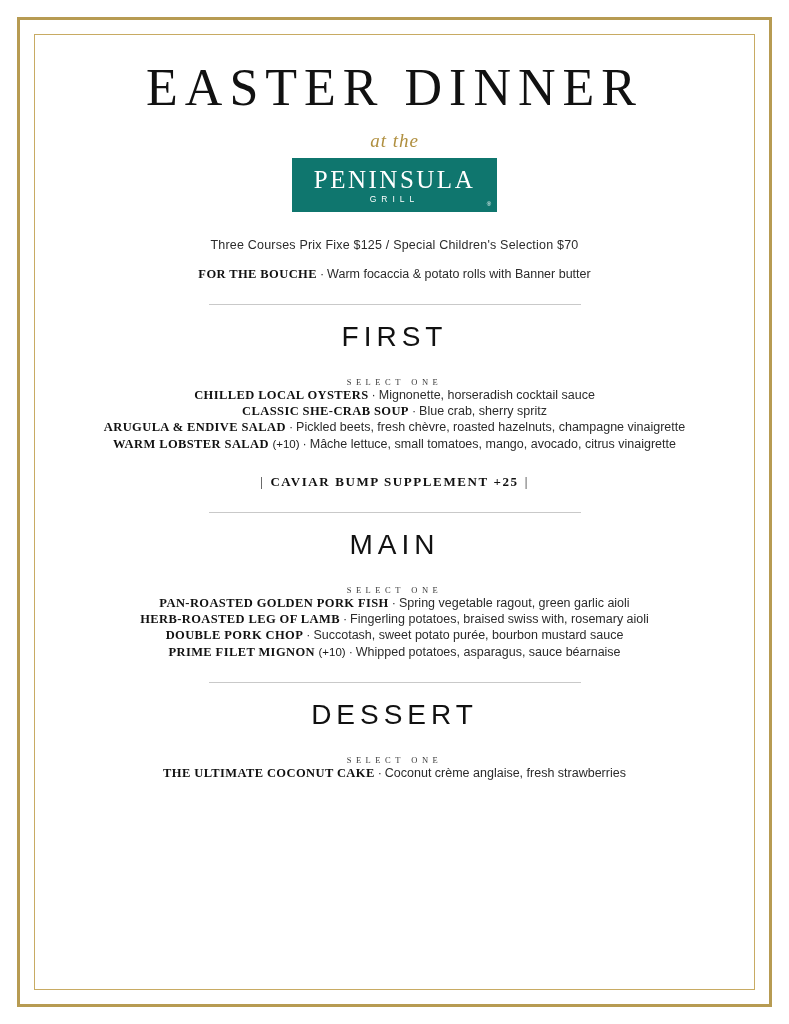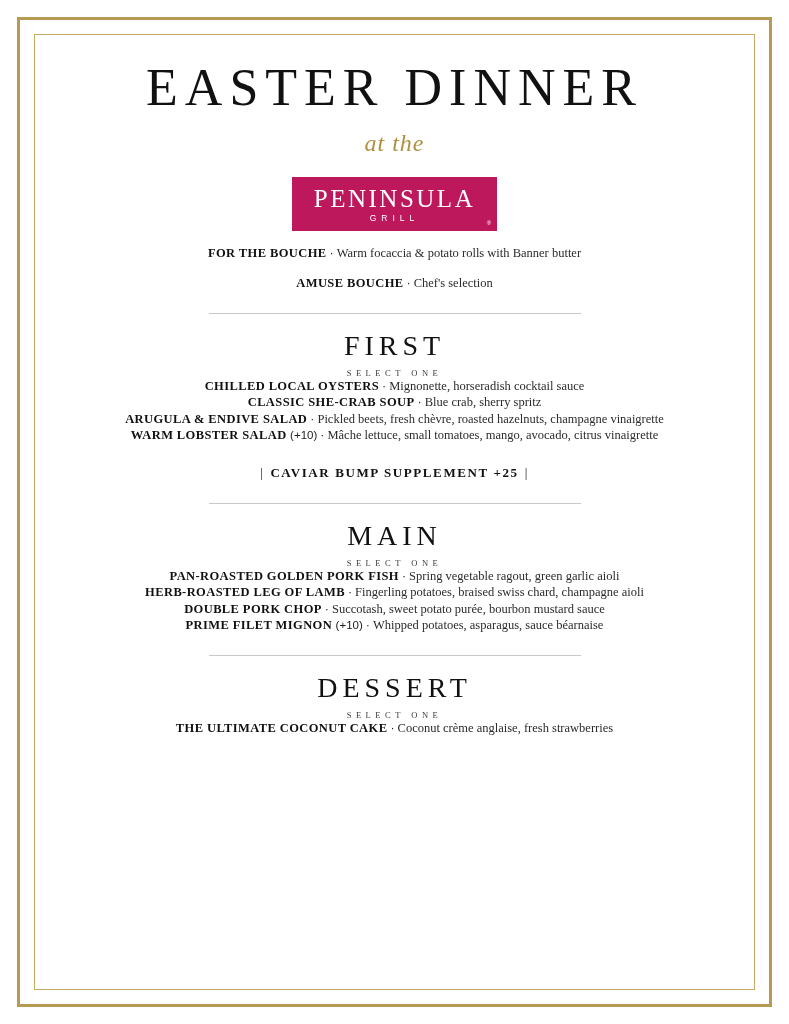--- a/index.html
+++ b/index.html
@@ -62,30 +62,30 @@
     line-height: 1;
     margin-top: 16px;
     margin-bottom: 0;
     color: #111111;
     white-space: nowrap;
   }
 
   .at-the {
     font-family: "Liberation Serif", serif;
     font-style: italic;
-    font-size: 24px;
+    font-size: 19px;
     color: #b08f3f;
     margin-top: 16px;
-    margin-bottom: 20px;
+    margin-bottom: 6px;
     letter-spacing: 1px;
   }
 
   .logo-block {
     display: inline-block;
-    background: #be185d;
+    background: #0f766e;
     color: #ffffff;
     padding: 9px 22px 8px 22px;
     position: relative;
   }
   .logo-main {
     font-family: "Liberation Serif", serif;
     font-size: 25px;
     letter-spacing: 2.5px;
     line-height: 1;
   }
@@ -125,50 +125,50 @@
     font-family: "Liberation Sans", sans-serif;
     font-weight: normal;
     font-size: 11.5px;
     letter-spacing: 0;
   }
   .item .dot {
     color: #2b2b2b;
     padding: 0 3px;
   }
   .item .desc {
-    font-family: Liberation Serif, serif;
+    font-family: Liberation Sans, sans-serif;
     font-size: 12.5px;
     color: #2b2b2b;
   }
 
   .table-lines .item { margin-top: 14px; }
 
   
   .rule {
     width: 372px;
     height: 1px;
     background: #c9c9c9;
     margin: 22px auto 0 auto;
   }
 
   
   .section-title {
-    font-family: Liberation Serif, serif;
+    font-family: Liberation Sans, sans-serif;
     font-size: 28px;
     letter-spacing: 5px;
     color: #111111;
     margin-top: 18px;
     line-height: 1;
   }
   .select-one {
     font-family: "Liberation Serif", serif;
     font-size: 8.5px;
     letter-spacing: 4.5px;
     color: #3a3a3a;
-    margin-top: 8px;
+    margin-top: 26px;
   }
 
   .caviar {
     font-family: "Liberation Serif", serif;
     font-weight: bold;
     font-size: 13px;
     letter-spacing: 1.6px;
     color: #111111;
     margin-top: 22px;
   }
@@ -193,27 +193,25 @@
     <div class="title">EASTER DINNER</div>
 
     <div class="at-the">at the</div>
 
     <div class="logo-block">
       <div class="logo-main">PENINSULA</div>
       <div class="logo-sub">GRILL</div>
       <span class="logo-reg">®</span>
     </div>
 
+    <div class="prixfixe">Three Courses Prix Fixe $125 / Special Children's Selection $70</div>
 
     <div class="table-lines">
       <div class="item">
         <span class="nm">FOR THE BOUCHE</span><span class="dot">·</span><span class="desc">Warm focaccia &amp; potato rolls with Banner butter</span>
-      </div>
-      <div class="item">
-        <span class="nm">AMUSE BOUCHE</span><span class="dot">·</span><span class="desc">Chef's selection</span>
       </div>
     </div>
 
     <div class="rule"></div>
 
     
     <div class="sec-first">
       <div class="section-title">FIRST</div>
       <div class="select-one">SELECT ONE</div>
 
@@ -239,21 +237,21 @@
 
     
     <div class="sec-main">
       <div class="section-title">MAIN</div>
       <div class="select-one">SELECT ONE</div>
 
       <div class="item">
         <span class="nm">PAN-ROASTED GOLDEN PORK FISH</span><span class="dot">·</span><span class="desc">Spring vegetable ragout, green garlic aioli</span>
       </div>
       <div class="item">
-        <span class="nm">HERB-ROASTED LEG OF LAMB</span><span class="dot">·</span><span class="desc">Fingerling potatoes, braised swiss chard, champagne aioli</span>
+        <span class="nm">HERB-ROASTED LEG OF LAMB</span><span class="dot">·</span><span class="desc">Fingerling potatoes, braised swiss with, rosemary aioli</span>
       </div>
       <div class="item">
         <span class="nm">DOUBLE PORK CHOP</span><span class="dot">·</span><span class="desc">Succotash, sweet potato purée, bourbon mustard sauce</span>
       </div>
       <div class="item">
         <span class="nm">PRIME FILET MIGNON</span> <span class="sup">(+10)</span><span class="dot">·</span><span class="desc">Whipped potatoes, asparagus, sauce béarnaise</span>
       </div>
     </div>
 
     <div class="rule"></div>

